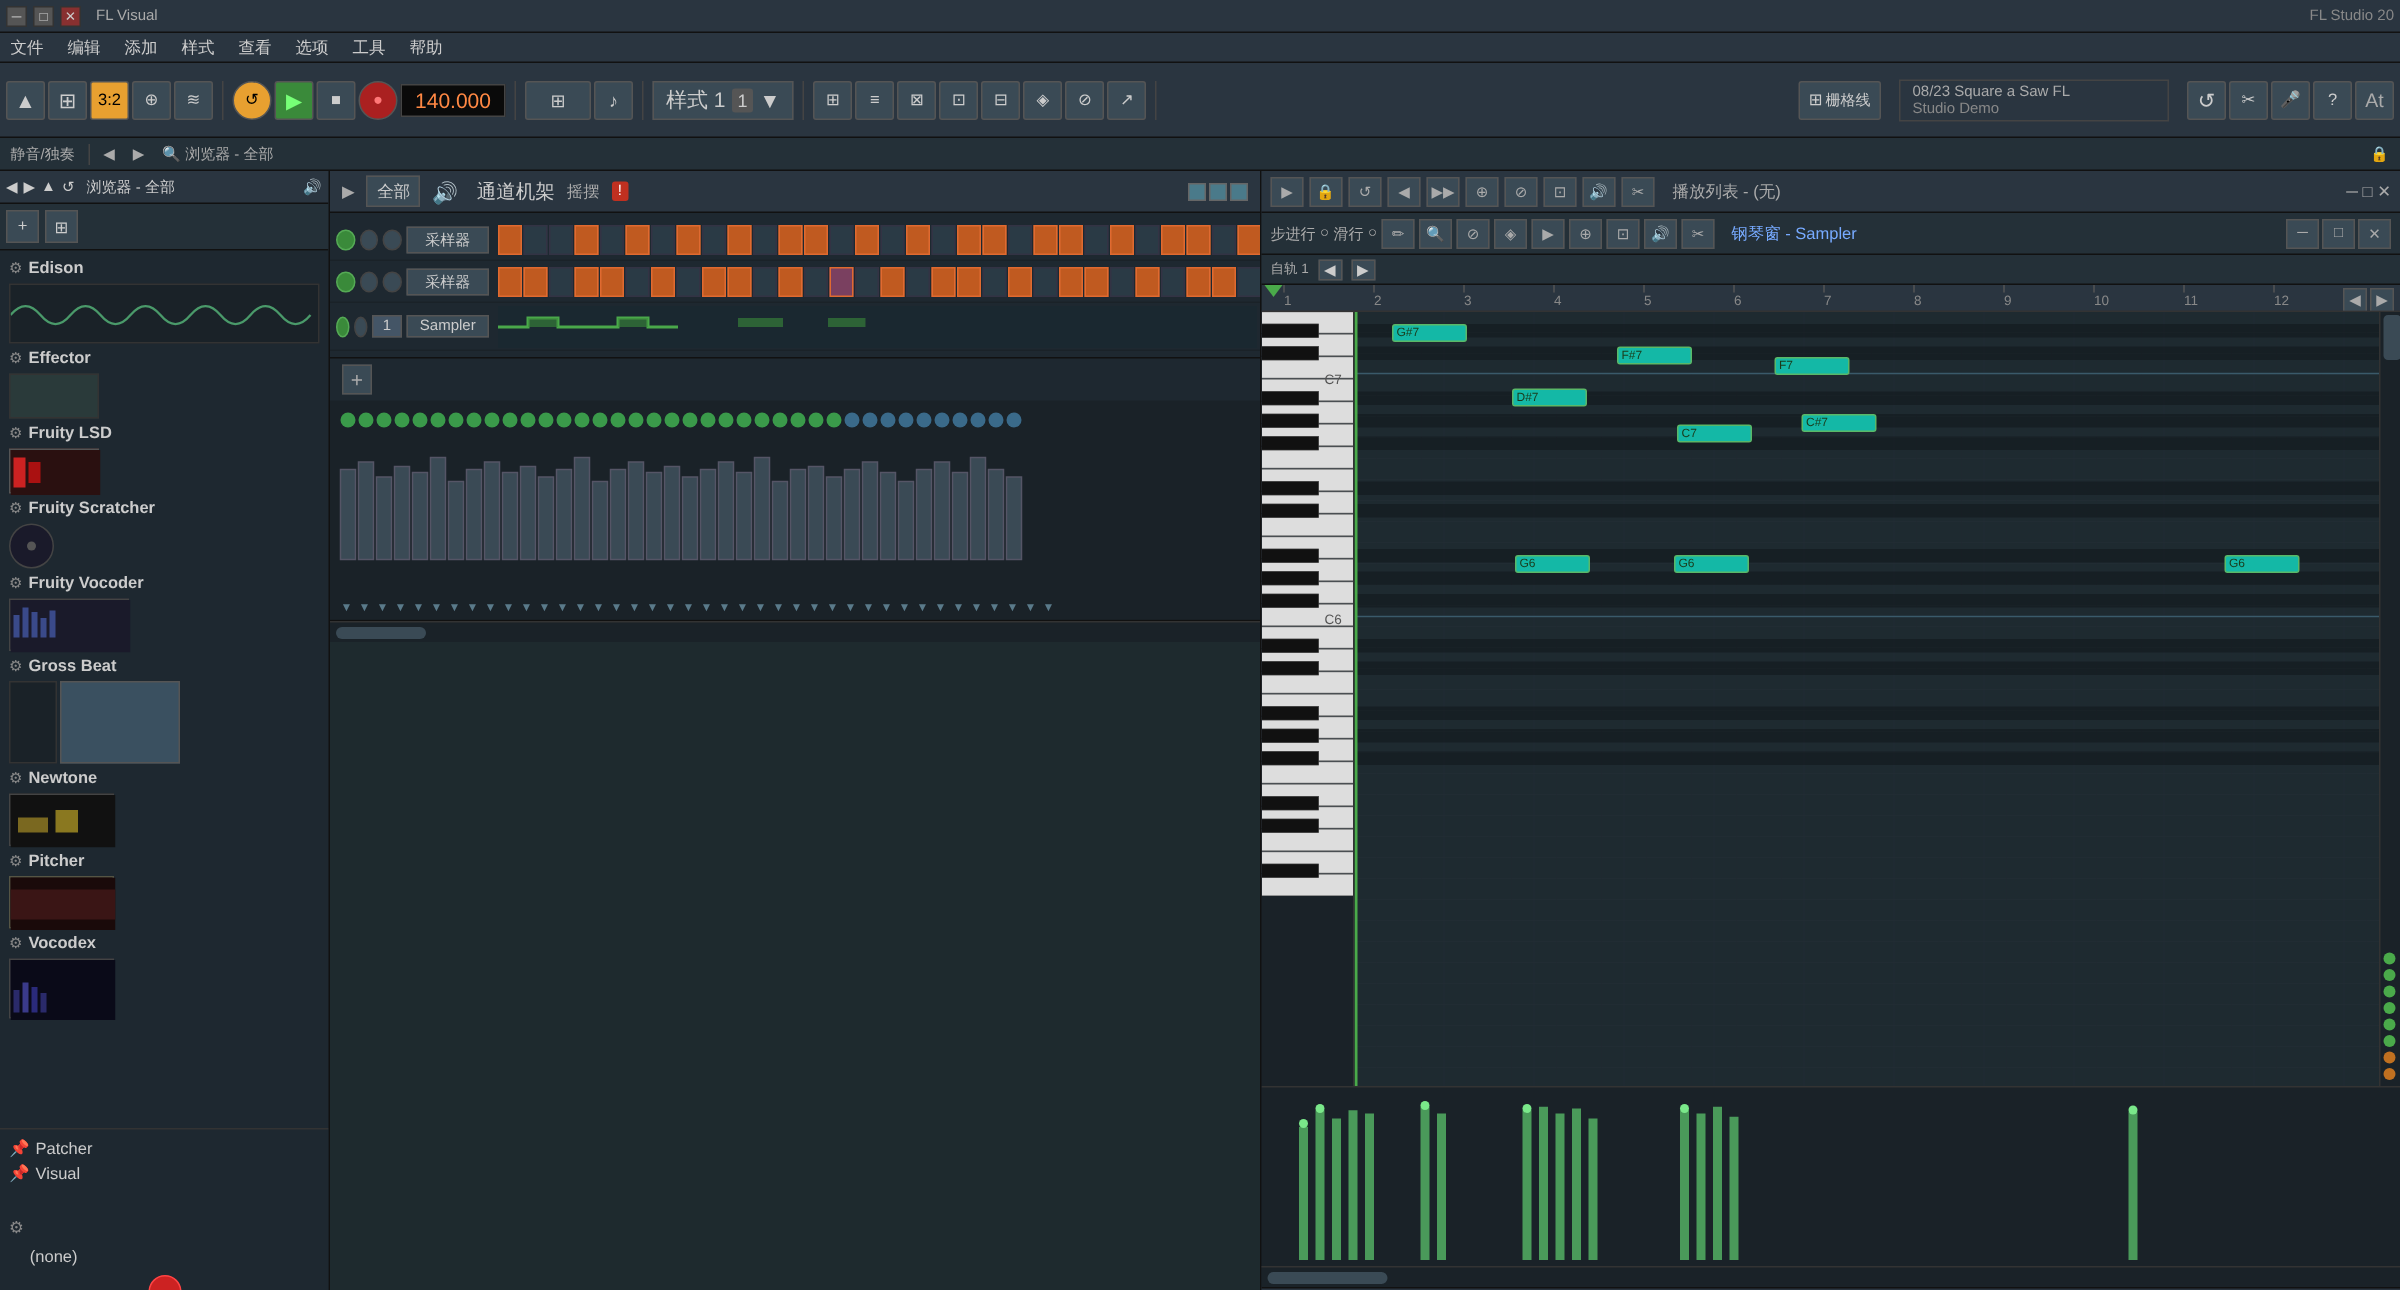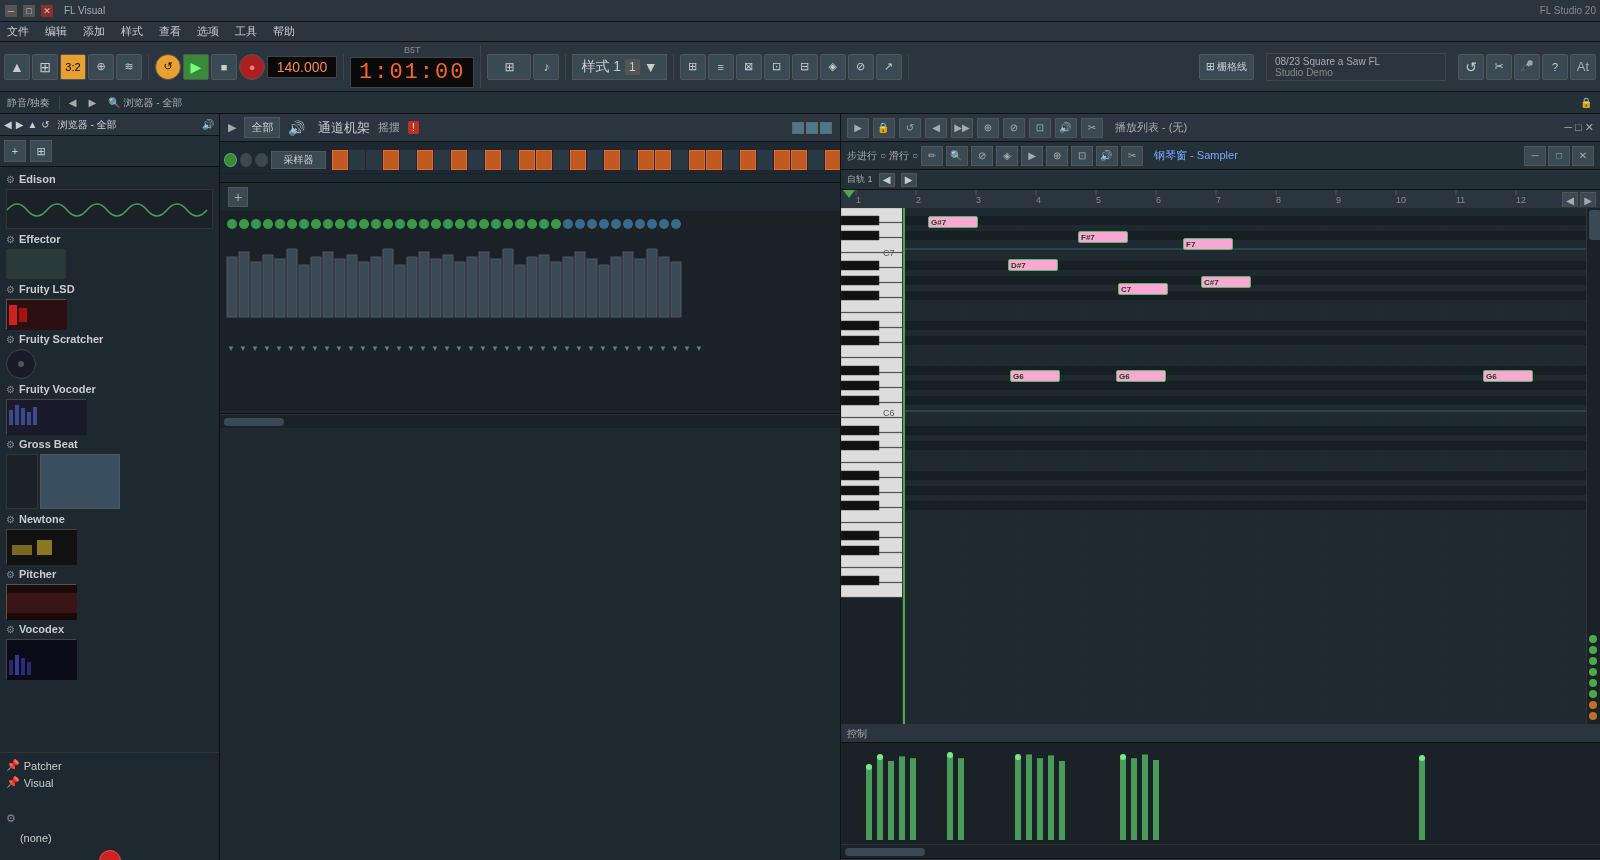--- a/index.html
+++ b/index.html
@@ -218,21 +218,21 @@
     .shake-indicator {
       background: #c03020;
       color: #fff;
       padding: 1px 4px;
       font-size: 10px;
       border-radius: 2px;
     }
 
     .pattern-tracks {
       display: flex;
-      flex-direction: row;
+      flex-direction: column;
       padding: 4px 0;
     }
     .track-row {
       height: 28px;
       display: flex;
       align-items: center;
       border-bottom: 1px solid #1a2228;
     }
     .track-controls {
       width: 110px;
@@ -316,31 +316,29 @@
       font-size: 10px;
     }
     .piano-roll-title {
       font-size: 11px;
       color: #7af;
       margin-left: 8px;
     }
 
     .note-block {
       position: absolute;
-      background: #f9a8d4;
+      background: #14b8a6;
       border: 1px solid #5ab868;
       border-radius: 2px;
       font-size: 8px;
       color: #1a3a1a;
       display: flex;
-      align-items: center;
       padding: 0 2px;
       overflow: hidden;
       cursor: pointer;
-      font-weight: bold;
     }
 
     
     .timeline-ruler {
       height: 20px;
       background: #2a3540;
       border-bottom: 1px solid #333;
       display: flex;
       align-items: flex-end;
       position: relative;
@@ -422,26 +420,20 @@
   </div>
 
   <div class="toolbar-section">
     <div class="toolbar-btn active" style="border-radius:50%;background:#e8a030;color:#000;">↺</div>
     <div class="toolbar-btn green" style="background:#3a8a3a;color:#7f7;font-size:14px;">▶</div>
     <div class="toolbar-btn">■</div>
     <div class="toolbar-btn red-active" style="background:#aa2020;color:#f77;border-radius:50%;">●</div>
     <div class="bpm-display">140.000</div>
   </div>
 
-  <div class="toolbar-section">
-    <div style="display:flex;flex-direction:column;align-items:center;gap:2px;">
-      <span style="font-size:9px;color:#888;">B5T</span>
-      <div class="transport-display">1:01:00</div>
-    </div>
-  </div>
 
   <div class="toolbar-section">
     <div class="toolbar-btn" style="width:44px;font-size:12px;">⊞</div>
     <div class="toolbar-btn" style="font-size:12px;">♪</div>
   </div>
 
   <div class="toolbar-section">
     <div class="pattern-btn">
       <span>样式 1</span>
       <span style="background:#555;padding:1px 4px;border-radius:2px;font-size:12px;">1</span>
@@ -1149,23 +1141,20 @@
             <div style="width:8px;height:8px;background:#4aaa4a;border-radius:50%;"></div>
             <div style="width:8px;height:8px;background:#4aaa4a;border-radius:50%;"></div>
             <div style="width:8px;height:8px;background:#4aaa4a;border-radius:50%;"></div>
             <div style="width:8px;height:8px;background:#c07020;border-radius:50%;"></div>
             <div style="width:8px;height:8px;background:#c07020;border-radius:50%;"></div>
           </div>
         </div>
       </div>
 
       <div style="height:120px;background:#1a2228;border-top:1px solid #333;display:flex;flex-direction:column;">
-        <div class="control-header">
-          <span>控制</span>
-        </div>
 
         <div style="flex:1;position:relative;overflow:hidden;padding:4px 2px;">
           <svg width="100%" height="100%">
 
             <line x1="26" y1="100%" x2="26" y2="20%" stroke="#4a9a5a" stroke-width="6"></line>
             <line x1="37" y1="100%" x2="37" y2="10%" stroke="#4a9a5a" stroke-width="6"></line>
             <line x1="48" y1="100%" x2="48" y2="15%" stroke="#4a9a5a" stroke-width="6"></line>
             <line x1="59" y1="100%" x2="59" y2="10%" stroke="#4a9a5a" stroke-width="6"></line>
             <line x1="70" y1="100%" x2="70" y2="12%" stroke="#4a9a5a" stroke-width="6"></line>
             <line x1="107" y1="100%" x2="107" y2="8%" stroke="#4a9a5a" stroke-width="6"></line>

